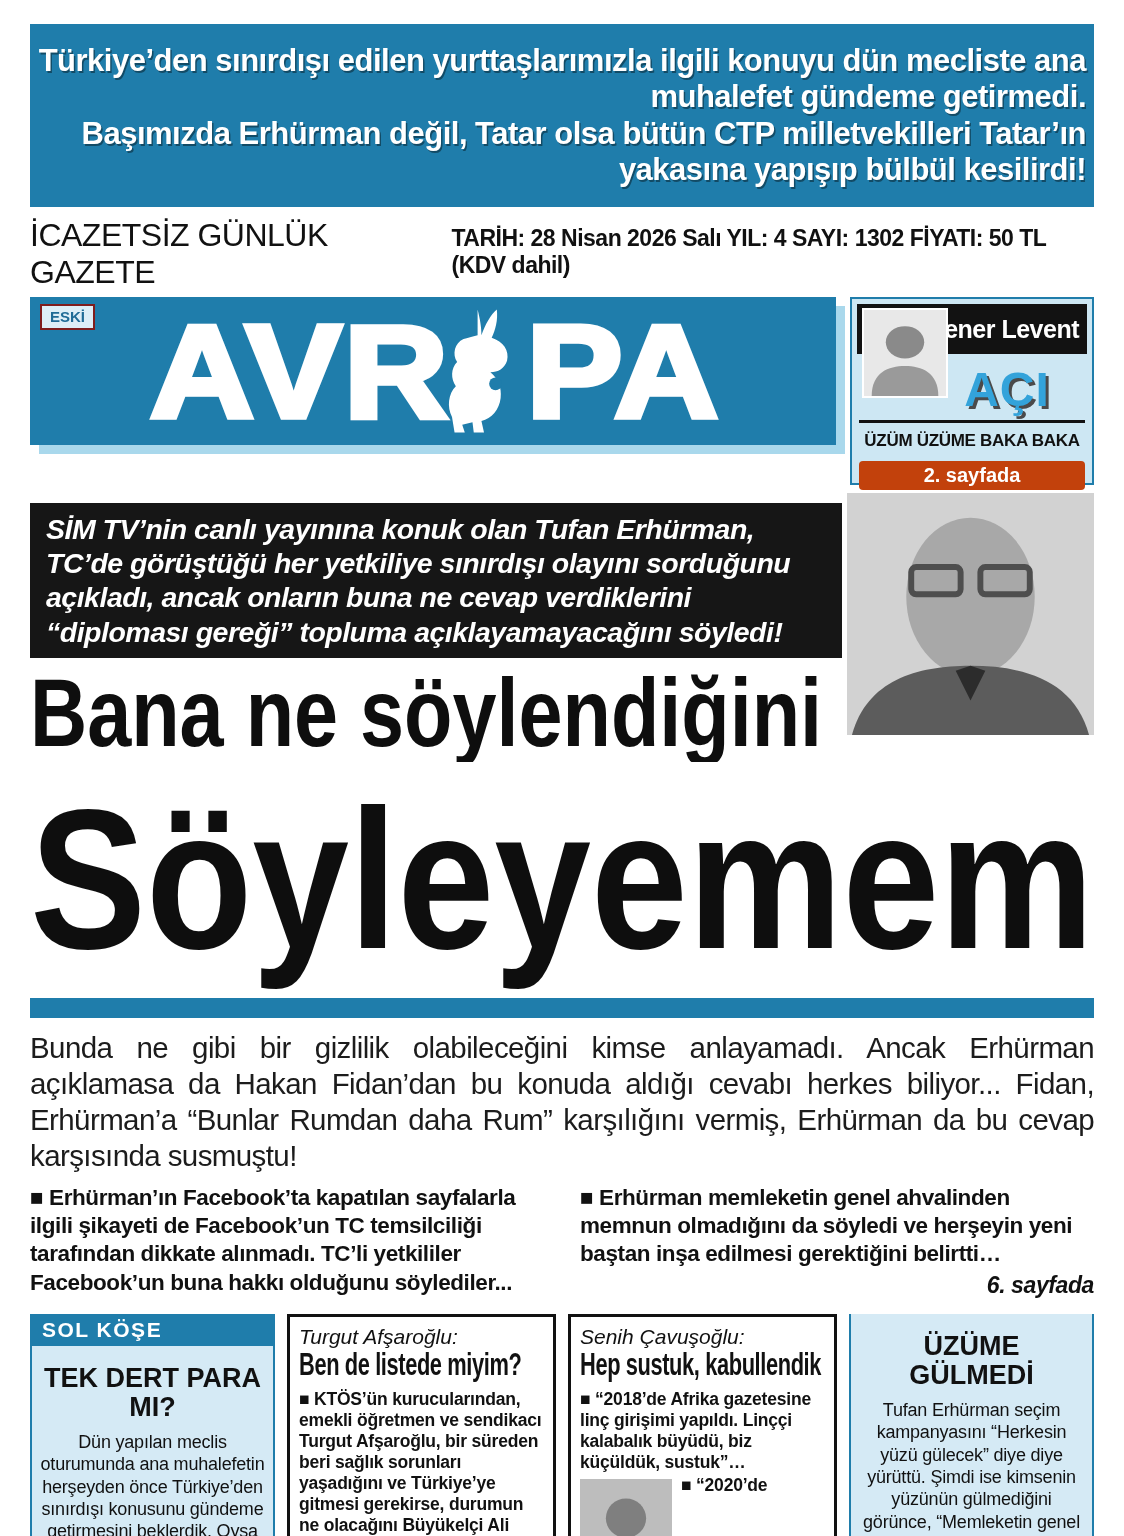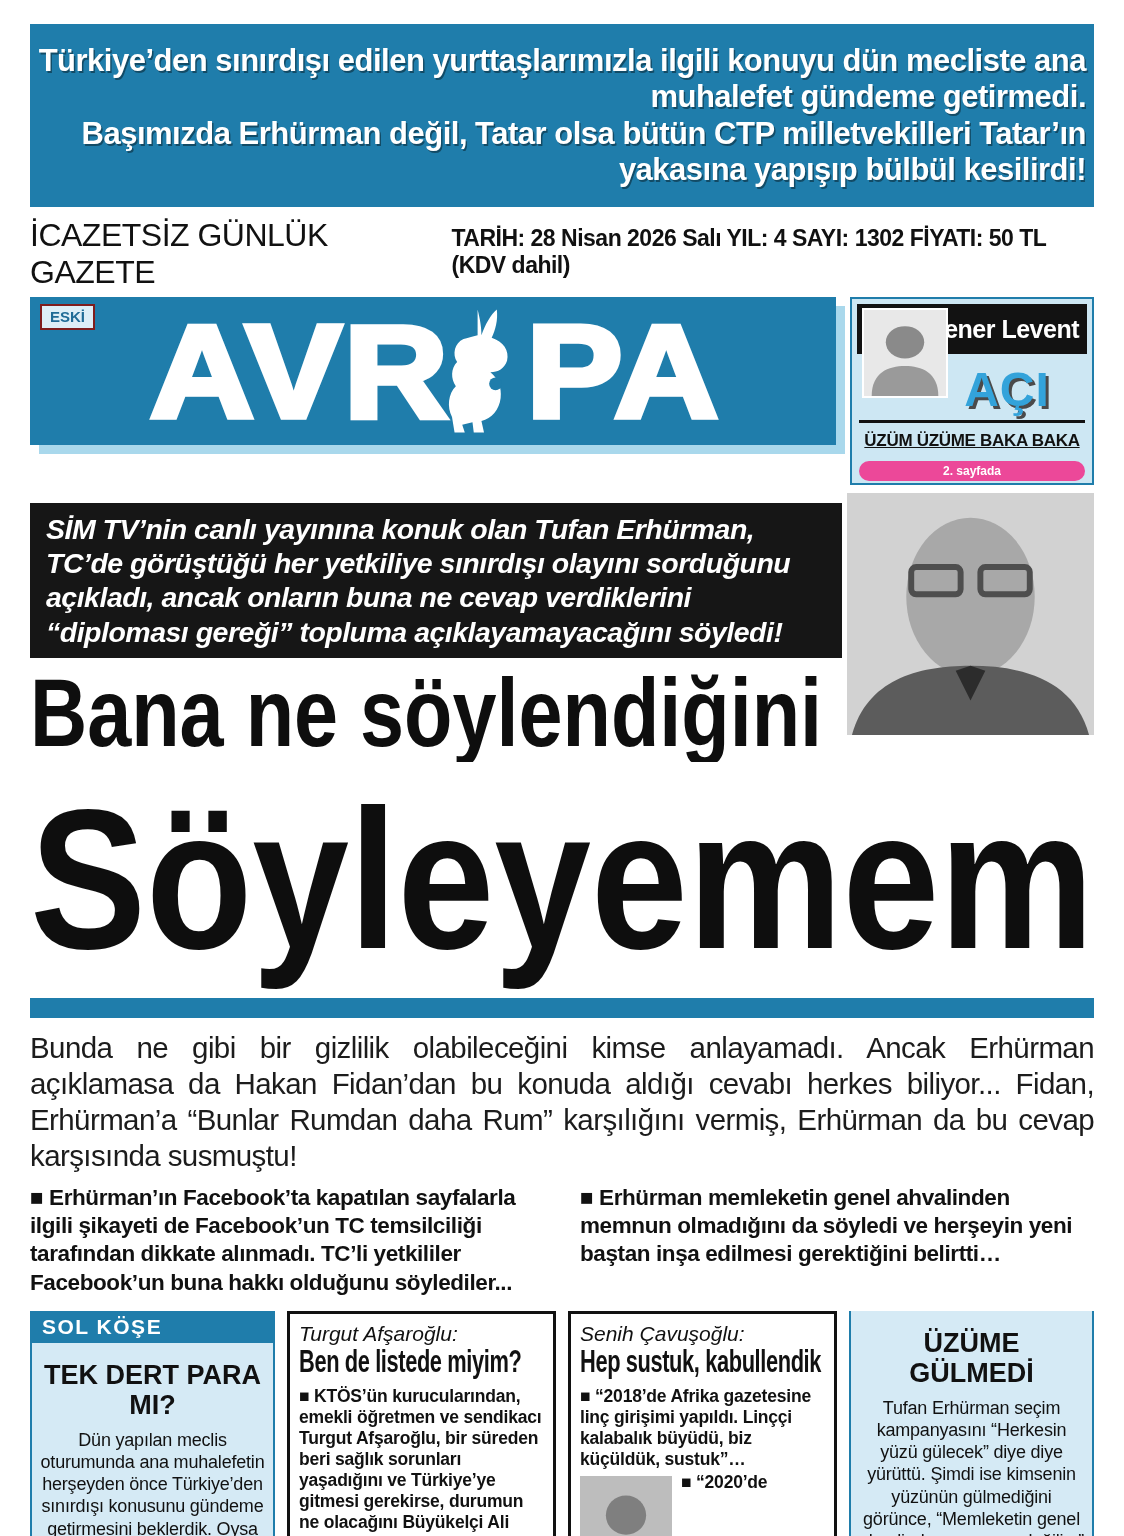--- a/index.html
+++ b/index.html
@@ -56,24 +56,24 @@
   .levent-name{
     color:#fff;font-weight:bold;font-size:25px;line-height:50px;
     text-align:right;padding-right:8px;letter-spacing:-0.5px;
   }
   .levent-col-title{
     text-align:center;margin:12px 0 6px 70px;
     color:#33a3da;font-weight:bold;font-size:48px;line-height:1;
     text-shadow:3px 3px 0 #4a4a4a;letter-spacing:1px;
   }
   .levent-rule{border:none;border-top:3px solid #121212;margin:6px 2px;}
-  .levent-title{font-size:17px;font-weight:bold;text-align:center;margin:8px 0 10px;letter-spacing:-0.3px;text-decoration:underline;}
+  .levent-title{font-size:17px;font-weight:bold;text-align:center;margin:8px 0 10px;letter-spacing:-0.3px;}
   .levent-pill{
-    background:#ec4899;color:#fff;border-radius:10px;text-align:center;
-    font-weight:bold;font-size:12px;padding:3px 0;margin:0 2px;
+    background:#c2410c;color:#fff;border-radius:4px;text-align:center;
+    font-weight:bold;font-size:20px;padding:3px 0;margin:0 2px;
   }
 
   
   .kicker-wrap{position:relative;margin-top:18px;}
   .kicker{
     width:812px;box-sizing:border-box;background:#161616;color:#fff;
     font-weight:bold;font-style:italic;font-size:28.5px;line-height:1.2;
     padding:9px 16px;letter-spacing:-0.5px;
   }
   .main-photo{
@@ -195,20 +195,21 @@
   </svg>
 
   <div class="blue-bar"></div>
 
   <div class="lead">Bunda ne gibi bir gizlilik olabileceğini kimse anlayamadı. Ancak Erhürman açıklamasa da Hakan Fidan’dan bu konuda aldığı cevabı herkes biliyor... Fidan, Erhürman’a “Bunlar Rumdan daha Rum” karşılığını vermiş, Erhürman da bu cevap karşısında susmuştu!</div>
 
   <div class="bullets">
     <div class="b-col">■ Erhürman’ın Facebook’ta kapatılan sayfalarla ilgili şikayeti de Facebook’un TC temsilciliği tarafından dikkate alınmadı. TC’li yetkililer Facebook’un buna hakkı olduğunu söylediler...</div>
     <div class="b-col">
       <div>■ Erhürman memleketin genel ahvalinden memnun olmadığını da söyledi ve herşeyin yeni baştan inşa edilmesi gerektiğini belirtti…</div>
+      <div class="page-ref-right">6. sayfada</div>
     </div>
   </div>
 
   <div class="cols">
 
     <div class="col-blue">
       <div class="col-header">SOL KÖŞE</div>
       <div class="col-body">
         <div class="col-title">TEK DERT PARA MI?</div>
         <div class="col-text">Dün yapılan meclis oturumunda ana muhalefetin herşeyden önce Türkiye’den sınırdışı konusunu gündeme getirmesini beklerdik. Oysa bundan hiç bahsedilmedi ve yine yalnız para işleri konuşuldu. Memlekette sanki herşey normalmış ve burada sahici bir devlet varmış gibi, borçlanmadan falan söz edildi. Türkiye’deki Tayyip Erdoğan rejimi bizim seyahat özgürlüğümüzü bile kısıtlarken, bütün derdimiz para mı?</div>

